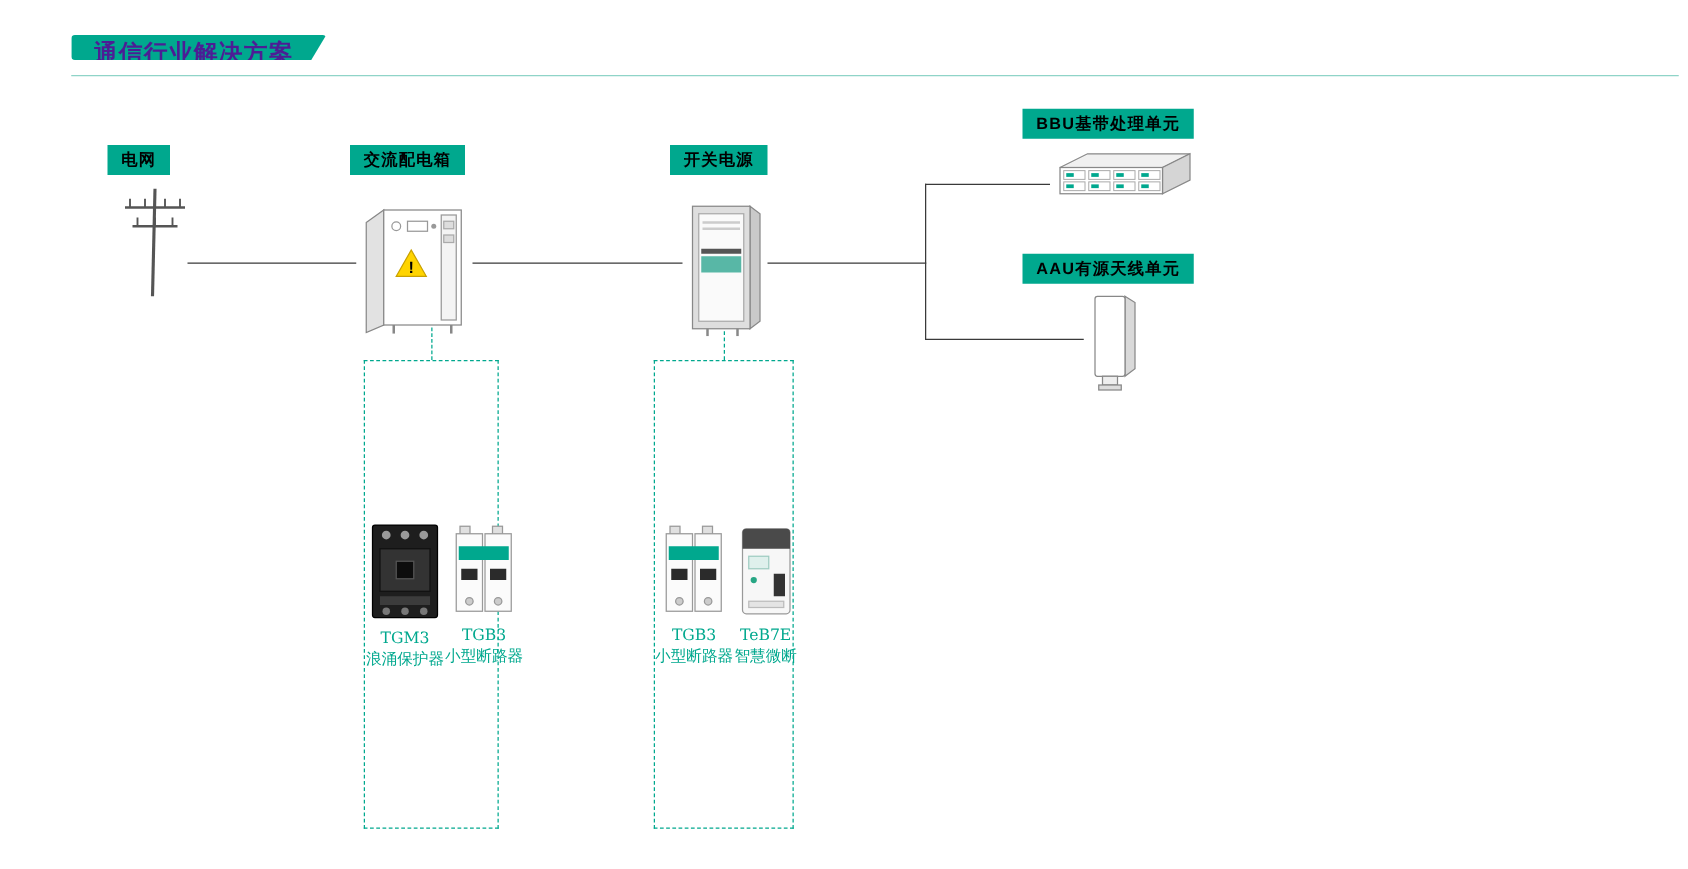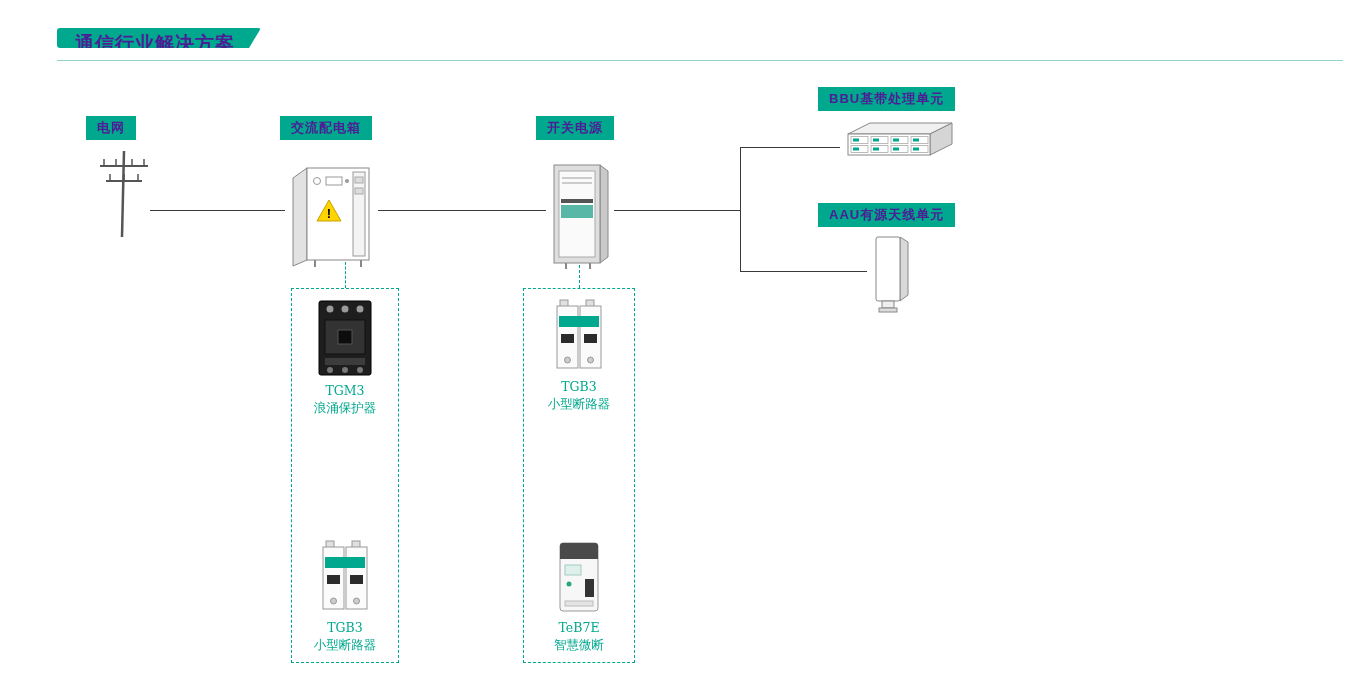--- a/index.html
+++ b/index.html
@@ -27,43 +27,42 @@
   }
   .title-underline {
     position: absolute;
     left: 57px; top: 60px;
     width: 1286px; height: 1px;
     background: #8fd4c8;
   }
   .node-label {
     position: absolute;
     background: #00a88e;
-    color: #4c1d95;
+    color: #000000;
     font-size: 13px;
     font-weight: bold;
     padding: 3px 11px;
     letter-spacing: 1px;
     white-space: nowrap;
   }
   .icon { position: absolute; }
   .line { position: absolute; background: #3a3a3a; }
   .dashed-v {
     position: absolute;
     width: 0;
     border-left: 1px dashed #00a88e;
   }
   .panel {
     position: absolute;
     border: 1px dashed #00a88e;
     display: flex;
-    flex-direction: column;
+    flex-direction: row;
     align-items: center;
     justify-content: space-between;
     padding: 9px 0 8px 0;
-    gap: 19px;
   }
   .product {
     display: flex;
     flex-direction: column;
     align-items: center;
   }
   .p-model, .p-name {
     color: #00a88e;
     font-family: "DejaVu Serif", serif;
     font-size: 12.5px;

